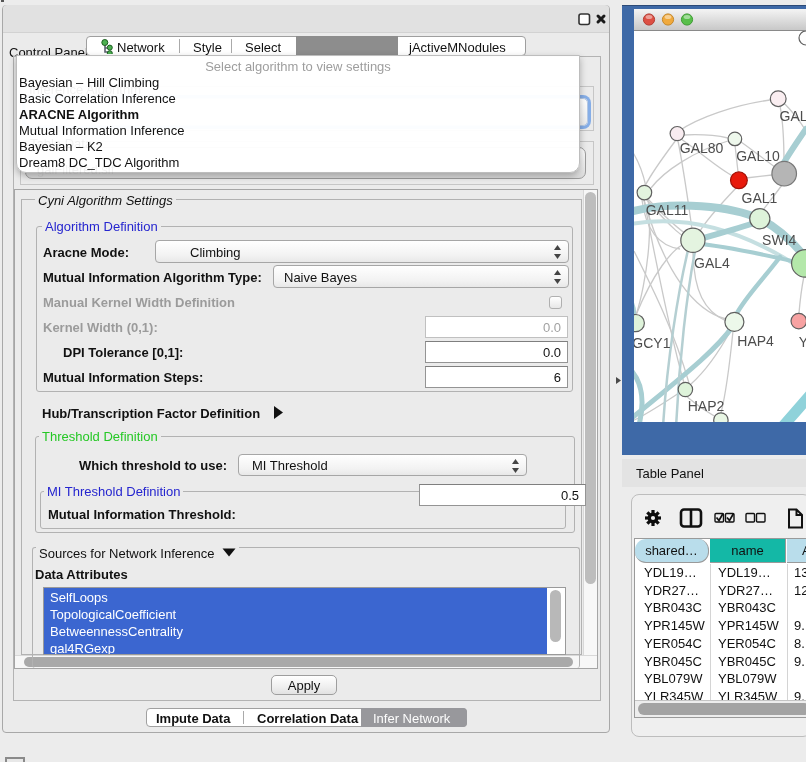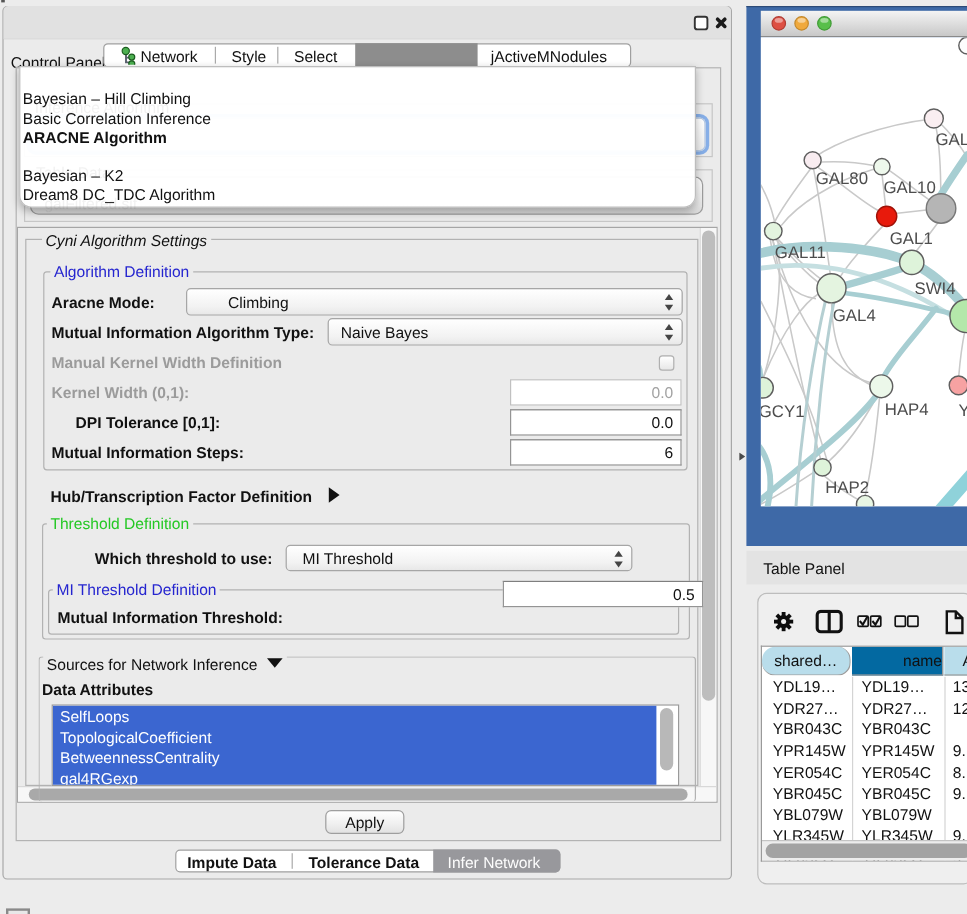--- a/index.html
+++ b/index.html
@@ -116,36 +116,38 @@
   <div style="position:absolute;left:0;top:0;width:503px;height:68px;background:#3b66d0;color:#fff;padding:1px 0 0 6px;line-height:17px;">SelfLoops<br>TopologicalCoefficient<br>BetweennessCentrality<br>gal4RGexp</div>
   <div style="position:absolute;left:506px;top:2px;width:11px;height:52px;background:#b8b8b8;border-radius:6px;"></div>
 </div>
 
 <div class="abs" style="left:271px;top:675px;width:66px;height:20px;background:linear-gradient(#ffffff,#efefef 60%,#e2e2e2);border:1px solid #9e9e9e;border-radius:5px;text-align:center;padding-top:2px;">Apply</div>
 
 <div class="abs" style="left:146px;top:708px;width:321px;height:19px;background:#fff;border:1px solid #a0a0a0;border-radius:4px;"></div>
 <div class="abs" style="left:361px;top:708px;width:106px;height:19px;background:#98989c;border-radius:0 4px 4px 0;"></div>
 <div class="abs" style="left:243px;top:711px;width:1px;height:13px;background:#aaa;"></div>
 <div class="lbl b" style="left:156px;top:711px;">Impute Data</div>
-<div class="lbl b" style="left:257px;top:711px;">Tolerance Data</div>
+<div class="lbl b" style="left:257px;top:711px;">Correlation Data</div>
 <div class="lbl" style="left:373px;top:711px;color:#fdfdfd;">Infer Network</div>
 
 <div class="abs" style="left:5px;top:757px;width:20px;height:10px;border:2px solid #8a8a8a;background:#e8e8e8;"></div>
 
 <div class="abs" style="left:616px;top:372px;width:5px;height:7px;"><svg width="5" height="7">
       <path d="M0 7 L0 0 L5 3.5 Z" fill="#4a4a4a"></path>
     </svg></div>
 
 <div class="abs" style="left:16px;top:55px;width:564px;height:118px;background:rgba(255,255,255,0.97);border:1px solid #bdbdbd;border-radius:0 0 10px 10px;box-shadow:0 3px 7px rgba(0,0,0,0.28);z-index:5;">
+  <div style="position:absolute;left:0;top:3px;width:100%;text-align:center;color:#9e9e9e;">Select algorithm to view settings</div>
   <div style="position:absolute;left:12px;top:26px;color:rgba(60,60,60,0.07);">Inference Algorithm</div>
   <div style="position:absolute;left:13px;top:80px;color:rgba(60,60,60,0.07);">Table Data</div>
   <div style="position:absolute;left:20px;top:106px;color:rgba(60,60,60,0.07);">galFiltered.sif</div>
   <div style="position:absolute;left:2px;top:19px;">Bayesian – Hill Climbing</div>
   <div style="position:absolute;left:2px;top:35px;">Basic Correlation Inference</div>
   <div style="position:absolute;left:2px;top:51px;font-weight:bold;">ARACNE Algorithm</div>
+  <div style="position:absolute;left:2px;top:67px;">Mutual Information Inference</div>
   <div style="position:absolute;left:2px;top:83px;">Bayesian – K2</div>
   <div style="position:absolute;left:2px;top:99px;">Dream8 DC_TDC Algorithm</div>
 </div>
 
 <div class="abs" style="left:622px;top:5px;width:184px;height:450px;background:#3e69a7;border-top:1px solid #2c4a77;"></div>
 <div class="abs" style="left:634px;top:9px;width:172px;height:22px;background:linear-gradient(#f4f4f4,#c8c8c8);border-bottom:1px solid #8a8a8a;"></div>
 <svg class="abs" style="left:641px;top:12px;" width="55" height="15" viewBox="0 0 55 15">
   <circle cx="8" cy="7.5" r="5.6" fill="#dd4f43" stroke="#b23c33" stroke-width="1"></circle>
   <circle cx="27" cy="7.5" r="5.6" fill="#f0a93c" stroke="#c4882a" stroke-width="1"></circle>
   <circle cx="46" cy="7.5" r="5.6" fill="#58bf4a" stroke="#3f9b34" stroke-width="1"></circle>
@@ -256,21 +258,21 @@
     <rect x="106" y="5.5" width="8.5" height="8.5" rx="1"></rect>
     <rect x="116.5" y="5.5" width="8.5" height="8.5" rx="1"></rect>
   </g>
   <path d="M76.5 9.5 L79 12.5 L83 5.5" stroke="#111" stroke-width="1.7" fill="none"></path>
   <path d="M87 9.5 L89.5 12.5 L93.5 5.5" stroke="#111" stroke-width="1.7" fill="none"></path>
   <path d="M149 1.5 H156.5 L162 7 V19.5 H149 Z M156.5 1.5 V7 H162" fill="none" stroke="#111" stroke-width="2"></path>
 </svg>
 
 <div class="abs" style="left:634px;top:538px;width:172px;height:180px;background:#fff;border:1px solid #9a9a9a;border-right:none;overflow:hidden;">
   <div style="position:absolute;left:0;top:0;width:74px;height:24px;background:#b9ddeb;border-right:1px solid #9a9a9a;border-bottom:1px solid #9a9a9a;text-align:center;padding-top:4px;border-radius:11px;">shared…</div>
-  <div style="position:absolute;left:75px;top:0;width:76px;height:24px;background:#0369a1;border-right:1px solid #9a9a9a;border-bottom:1px solid #9a9a9a;text-align:right;padding-top:4px;">name</div>
+  <div style="position:absolute;left:75px;top:0;width:76px;height:24px;background:#14b8a6;border-right:1px solid #9a9a9a;border-bottom:1px solid #9a9a9a;text-align:center;padding-top:4px;">name</div>
   <div style="position:absolute;left:152px;top:0;width:22px;height:24px;background:#b9ddeb;border-bottom:1px solid #9a9a9a;padding:4px 0 0 15px;">A</div>
   <div style="position:absolute;left:75px;top:25px;width:1px;height:160px;background:#d4d4d4;"></div>
   <div style="position:absolute;left:152px;top:25px;width:1px;height:160px;background:#d4d4d4;"></div>
   <div style="position:absolute;left:9px;top:25px;line-height:17.7px;">YDL19…<br>YDR27…<br>YBR043C<br>YPR145W<br>YER054C<br>YBR045C<br>YBL079W<br>YLR345W<br>YIL052C</div>
   <div style="position:absolute;left:83px;top:25px;line-height:17.7px;">YDL19…<br>YDR27…<br>YBR043C<br>YPR145W<br>YER054C<br>YBR045C<br>YBL079W<br>YLR345W<br>YIL052C</div>
   <div style="position:absolute;left:159px;top:25px;line-height:17.7px;">13<br>12<br><br>9.<br>8.<br>9.<br><br>9.<br>9</div>
   <div style="position:absolute;left:0;top:161px;width:172px;height:19px;background:#ededed;border-top:1px solid #c4c4c4;"></div>
   <div style="position:absolute;left:3px;top:164px;width:172px;height:12px;background:#a3a3a3;border-radius:6px;"></div>
 </div>
 

